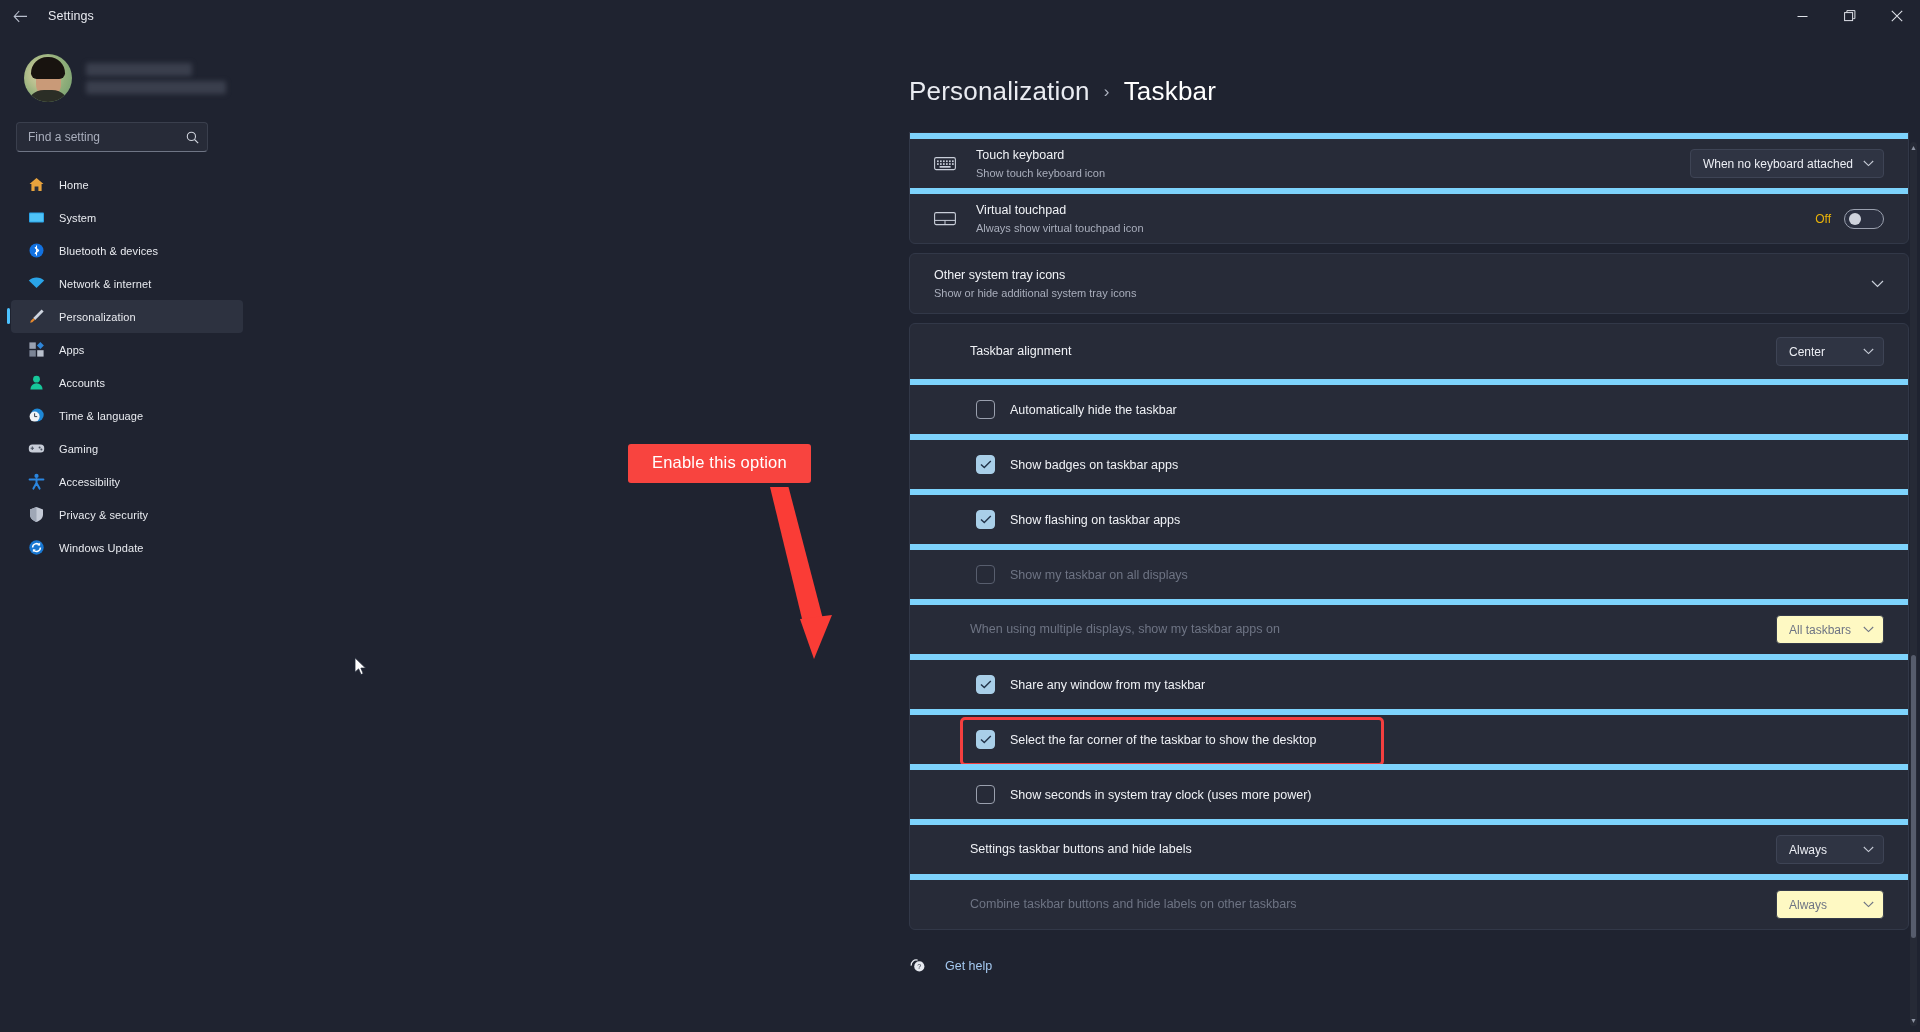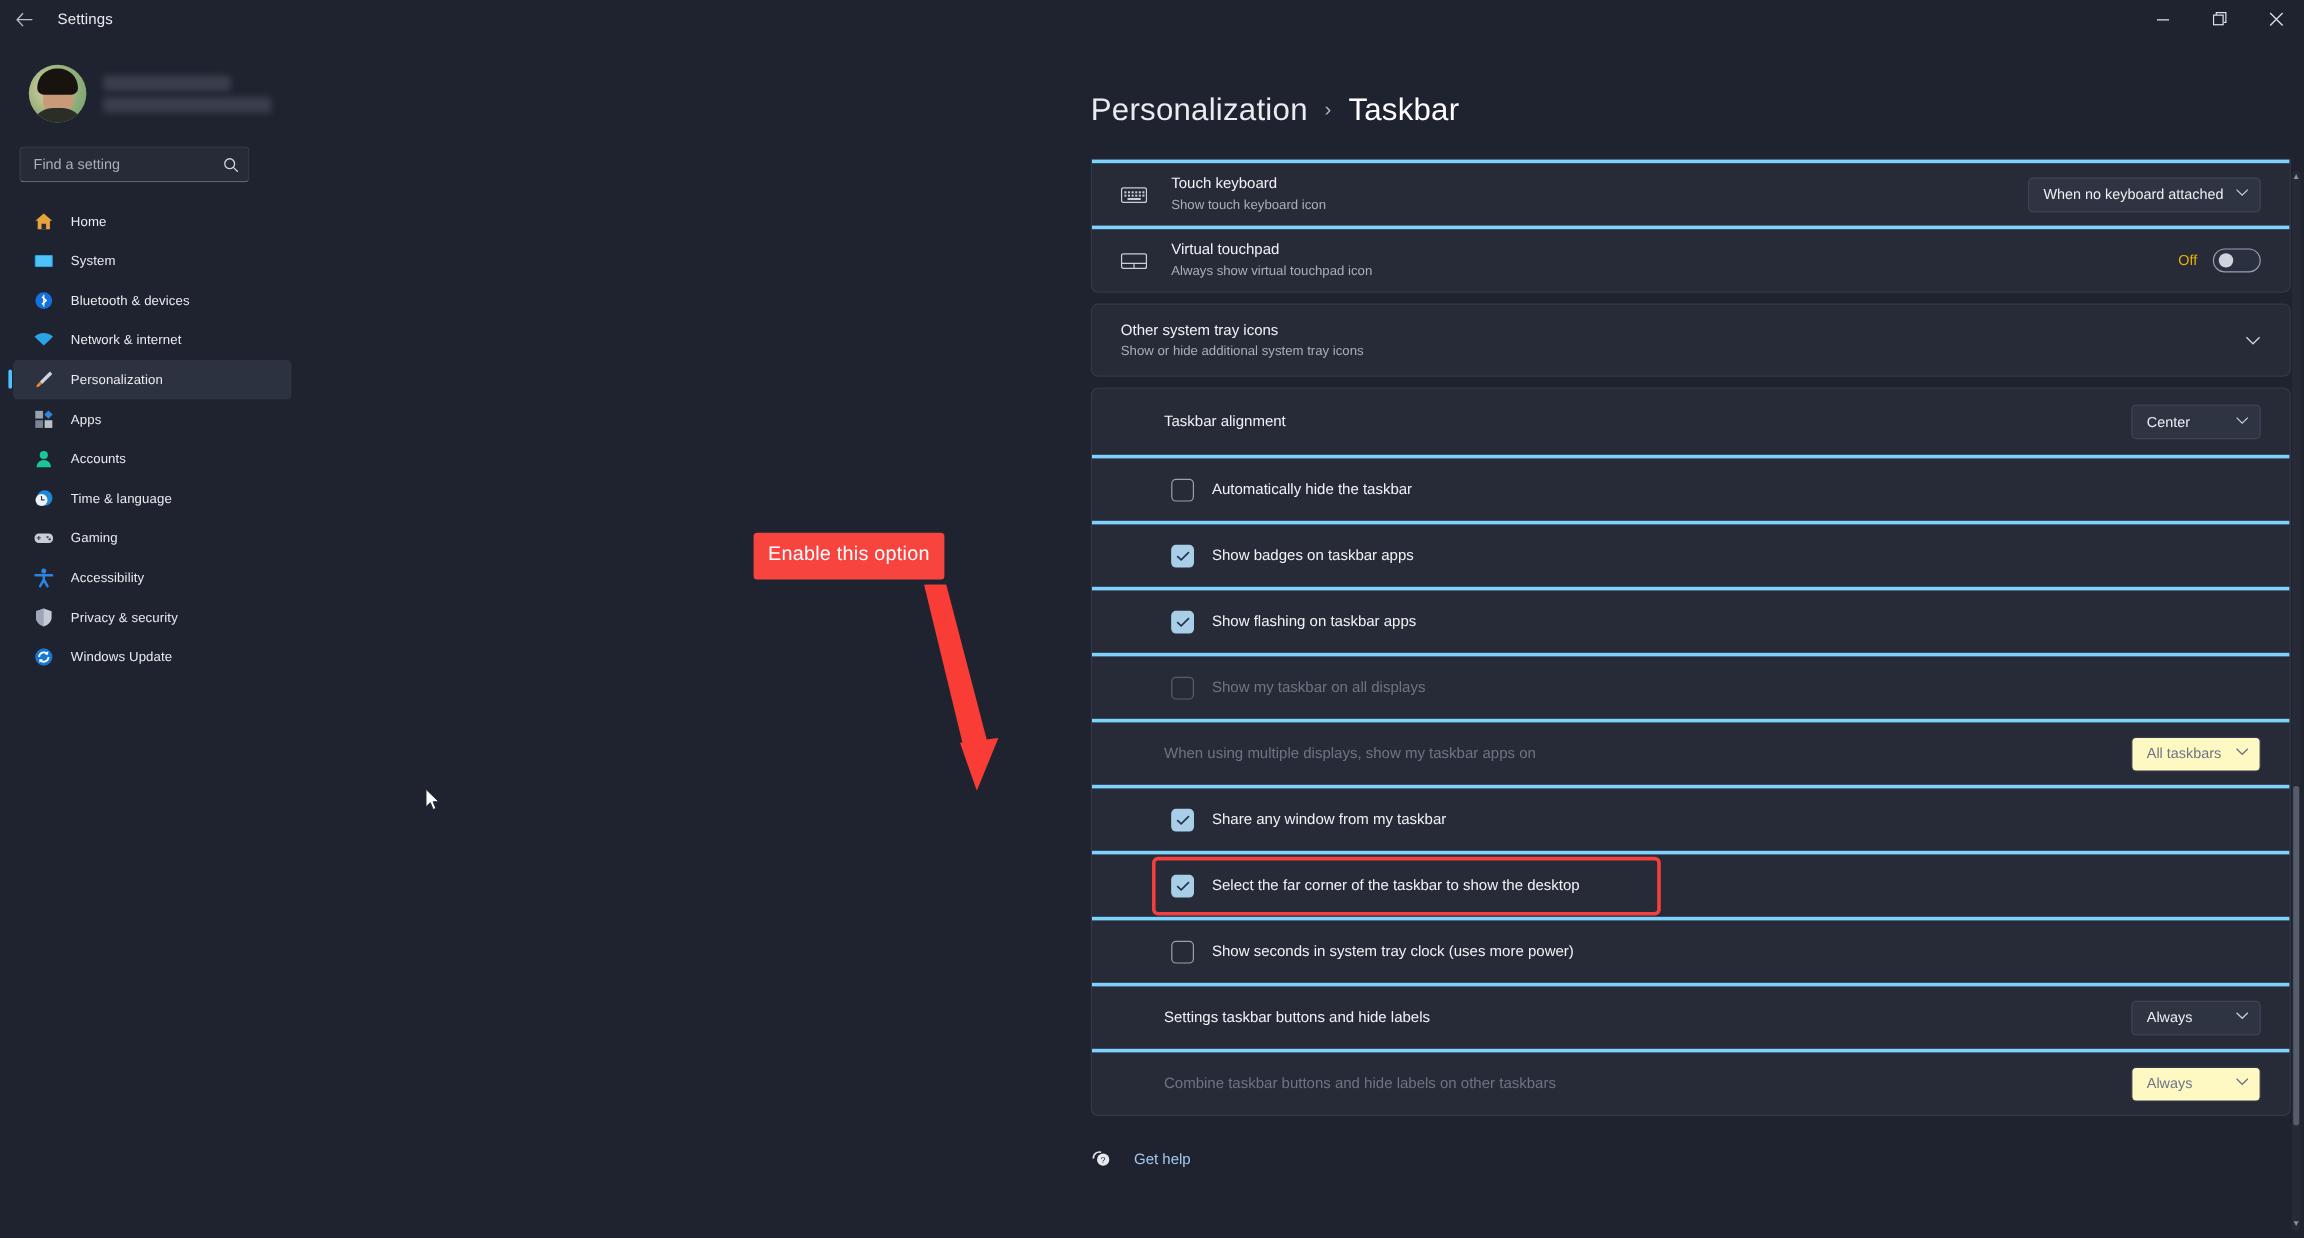--- a/index.html
+++ b/index.html
@@ -115,21 +115,21 @@
 
   .card {
     background: #272b38; border: 1px solid #323848; border-radius: 6px;
     margin-bottom: 5px; overflow: hidden;
   }
 
   .row {
     display: flex; align-items: center; min-height: 55px;
     padding: 0 24px 0 22px; position: relative;
   }
-  .row + .row { border-top: 3px solid #7dd3fc; }
+  .row + .row { border-top: 6px solid #7dd3fc; }
   .row .ic { width: 26px; flex: 0 0 26px; margin-right: 18px; display: flex; align-items: center; justify-content: center; color: #c9ced9; }
   .row .txt { flex: 1 1 auto; min-width: 0; }
   .row .t-main { font-size: 12.5px; color: #f0f2f6; line-height: 17px; }
   .row .t-sub { font-size: 11px; color: #a9aebc; line-height: 16px; margin-top: 1px; }
   .row.disabled .t-main, .row.disabled .t-sub { color: #6e7484; }
 
   .row-top-clip { min-height: 26px; align-items: flex-end; padding-bottom: 4px; overflow: hidden; }
 
   .ctrl-right { margin-left: auto; display: flex; align-items: center; gap: 13px; }
 
@@ -173,21 +173,21 @@
 
   
   .hl-box {
     position: absolute; pointer-events: none;
     border: 3px solid #f43f3f; border-radius: 5px;
   }
 
   
   .callout {
     position: absolute; background: #f8443f; color: #ffffff;
-    font-size: 16.5px; padding: 9px 12px 11px; border-radius: 3px;
+    font-size: 16.5px; padding: 9px 24px 11px; border-radius: 3px;
     white-space: nowrap; letter-spacing: .2px;
   }
   .arrow-svg { position: absolute; pointer-events: none; }
 
   
   .footer { margin-top: 22px; padding-bottom: 20px; }
   .flink { display: flex; align-items: center; gap: 18px; height: 27px; }
   .flink .fi { width: 18px; display: flex; justify-content: center; color: #e6e9f0; }
   .flink .ft { font-size: 12.5px; color: #a5c9f0; }
 

